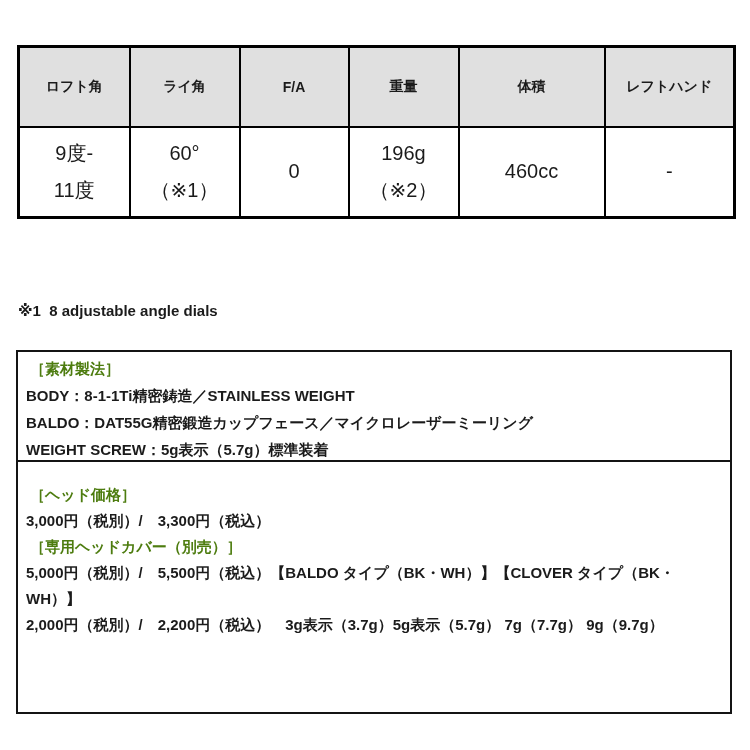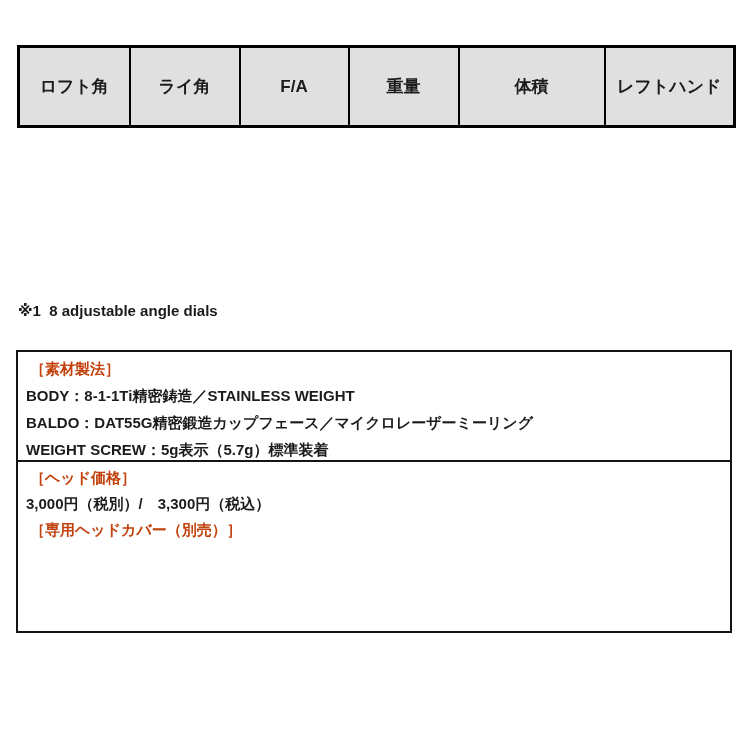--- a/index.html
+++ b/index.html
@@ -17,21 +17,21 @@
     border-collapse:collapse; table-layout:fixed;
     border:3px solid #000;
   }
   table.spec th, table.spec td {
     border:2px solid #000;
     text-align:center; vertical-align:middle;
     overflow:hidden;
   }
   table.spec th {
     background:#e0e0e0;
-    font-size:17px; font-weight:bold;
+    font-size:14px; font-weight:bold;
     height:80px;
   }
   table.spec td {
     height:91px;
     font-size:20px; font-weight:normal;
     background:#ffffff;
   }
   table.spec td .vline { line-height:37px; white-space:pre; }
 
   
@@ -44,23 +44,23 @@
   
   .box {
     position:absolute; left:16px; width:716px;
     border:2px solid #141414;
     background:#ffffff;
     padding:3px 12px 0 8px;
     font-size:15px; font-weight:bold;
   }
   .box .line { line-height:27px; white-space:pre-wrap; }
   .box-material { top:350px; height:112px; }
-  .box-price    { top:460px; height:173px; padding-top:3px; }
+  .box-price    { top:460px; height:254px; padding-top:20px; }
   .box-price .line { line-height:26px; }
-  .green { color:#c2410c; }
+  .green { color:#4d7c0f; }
   .heading { padding-left:4px; }
 </style>
 </head>
 <body>
 
 <div class="page">
 
   <table class="spec">
     <colgroup>
       <col style="width:111px">
@@ -72,35 +72,60 @@
     </colgroup>
     <tbody>
         <tr>
       <th>ロフト角</th>
       <th>ライ角</th>
       <th>F/A</th>
       <th>重量</th>
       <th>体積</th>
       <th>レフトハンド</th>
     </tr>
+    <tr>
+      <td>
+        <div class="vline">9度-</div>
+        <div class="vline">11度</div>
+      </td>
+      <td>
+        <div class="vline">60°</div>
+        <div class="vline">（※1）</div>
+      </td>
+      <td>
+        <div class="vline">0</div>
+      </td>
+      <td>
+        <div class="vline">196g</div>
+        <div class="vline">（※2）</div>
+      </td>
+      <td>
+        <div class="vline">460cc</div>
+      </td>
+      <td>
+        <div class="vline">-</div>
+      </td>
+    </tr>
   </tbody>
     </table>
 
   <div class="notes">
     <div class="line">※1  8 adjustable angle dials</div>
     <div class="line">※2 Variable weight screw produces different head weights</div>
     <div class="line">3g表示（3.7g）5g表示（5.7g） 7g（7.7g） 9g（9.7g）</div>
   </div>
 
   <div class="box box-material">
     <div class="line green heading">［素材製法］</div>
     <div class="line">BODY：8-1-1Ti精密鋳造／STAINLESS WEIGHT</div>
     <div class="line">BALDO：DAT55G精密鍛造カップフェース／マイクロレーザーミーリング</div>
     <div class="line">WEIGHT SCREW：5g表示（5.7g）標準装着</div>
   </div>
 
   <div class="box box-price">
     <div class="line green heading">［ヘッド価格］</div>
     <div class="line">3,000円（税別）/　3,300円（税込）</div>
     <div class="line green heading">［専用ヘッドカバー（別売）］</div>
+    <div class="line">5,000円（税別）/　5,500円（税込）【BALDO タイプ（BK・WH）】【CLOVER タイプ（BK・WH）】</div>
+    <div class="line">2,000円（税別）/　2,200円（税込）　3g表示（3.7g）5g表示（5.7g） 7g（7.7g） 9g（9.7g）</div>
   </div>
 
 </div>
 
 </body></html>

